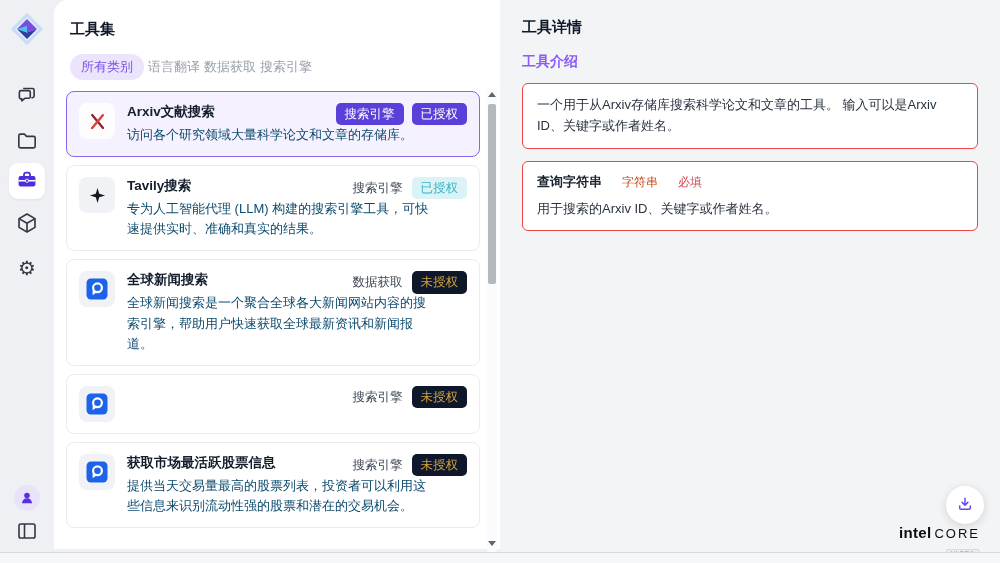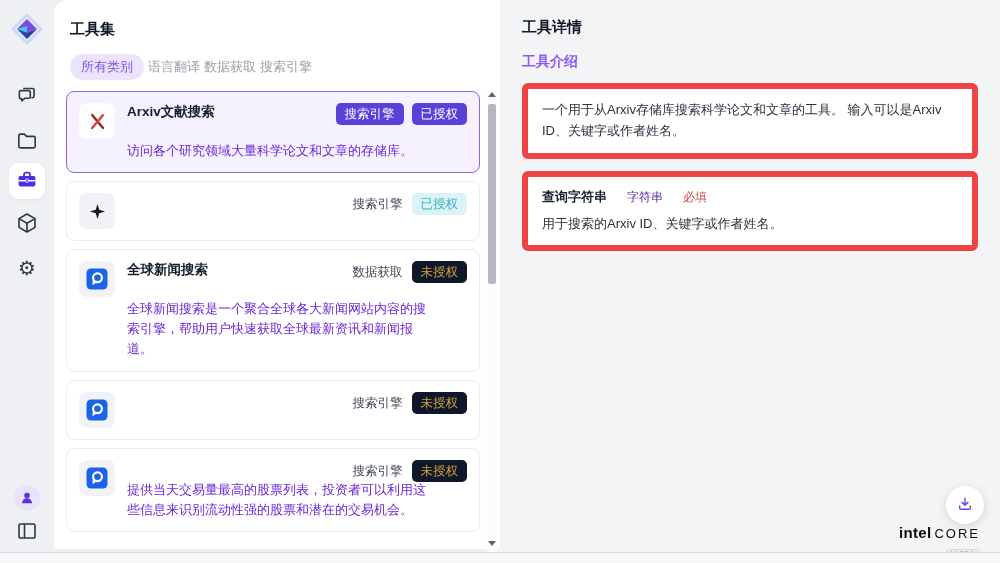--- a/index.html
+++ b/index.html
@@ -20,45 +20,45 @@
   #tabs { display:flex; gap:4px; align-items:center; margin:15px 0 0 16px; }
   .tab { font-size:13px; color:#99a0aa; background:none; border:none; padding:4px 0; cursor:pointer; white-space:nowrap; }
   .tab.active { background:#ece4fb; color:#7a52e8; padding:4px 11px; border-radius:14px; }
   #tool-list { margin:11px 20px 0 12px; height:464px; overflow:hidden; }
   .tool-card { position:relative; display:flex; gap:12px; background:#fff; border:1px solid #e9ebf0; border-radius:8px; padding:11px 12px; margin-bottom:8px; cursor:pointer; }
   .tool-card.selected { background:#f6f1fe; border:1.5px solid #8a66ee; }
   .tool-icon-tile { width:36px; height:36px; min-width:36px; border-radius:8px; background:#f1f2f5; display:flex; align-items:center; justify-content:center; }
   .tool-card.selected .tool-icon-tile { background:#fdfdfe; }
   .tool-body { flex:1; min-width:0; }
   .tool-title { font-size:13.5px; font-weight:bold; color:#141d2b; line-height:18px; }
-  .tool-desc { font-size:13px; color:#6d28d9; line-height:1.55; margin-top:20px; padding-right:32px; }
+  .tool-desc { font-size:13px; color:#0c4a6e; line-height:1.55; margin-top:4px; padding-right:32px; }
   .badges { position:absolute; top:11px; right:12px; display:flex; gap:8px; align-items:center; }
   .badge { font-size:12.5px; padding:3px 9px; border-radius:5px; white-space:nowrap; line-height:1.3; }
   .badge.cat-primary { background:#5a3fd8; color:#fff; }
   .badge.cat-plain { background:transparent; color:#3d4654; padding:3px 1px; }
   .badge.st-primary { background:#5a3fd8; color:#fff; }
   .badge.st-teal { background:#dbf3f6; color:#3ab3c5; }
   .badge.st-yellow { background:#0f172a; color:#cfa23f; }
 
   
   #scrollbar { position:absolute; left:433px; top:88px; width:10px; height:464px; background:#fafbfc; }
   .sb-thumb { position:absolute; left:1px; top:16px; width:8px; height:180px; background:#b5b9bf; border-radius:2px; }
   .sb-arrow { position:absolute; left:1px; width:0; height:0; border-left:4px solid transparent; border-right:4px solid transparent; }
   .sb-arrow.up { top:4px; border-bottom:5px solid #5f6670; }
   .sb-arrow.down { bottom:6px; border-top:5px solid #5f6670; }
 
   
   #right { position:absolute; left:500px; top:0; width:500px; height:563px; background:#f3f4f6; padding:18px 22px 0 22px; }
   #details-title { font-size:15px; font-weight:bold; color:#10192a; }
   .section-heading { font-size:14px; font-weight:bold; color:#8b5cf6; margin-top:16px; }
-  .panel-card { background:#fff; border:6px solid #ef4444; border-radius:6px; margin-top:12px; padding:11px 14px; }
+  .panel-card { background:#fff; border:1px solid #ef4444; border-radius:6px; margin-top:12px; padding:11px 14px; }
   .panel-card p { font-size:13px; color:#2a3340; line-height:1.6; }
   .param-head { display:flex; align-items:flex-end; gap:20px; }
   .param-name { font-size:13px; font-weight:bold; color:#1a2330; }
-  .param-type { font-size:12px; color:#4c1d95; }
+  .param-type { font-size:12px; color:#c2410c; }
   .param-req { font-size:12px; color:#d4494f; }
   .param-desc { margin-top:8px; font-size:13px; color:#4a5360; }
 
   
   #fab { position:absolute; left:946px; top:486px; width:38px; height:38px; border-radius:50%; background:#fff; border:none; box-shadow:0 2px 10px rgba(0,0,0,.14); display:flex; align-items:center; justify-content:center; cursor:pointer; }
   #brand { position:absolute; right:20px; top:524px; text-align:right; }
   .brand-row { font-size:15px; color:#0d0d0f; letter-spacing:.3px; }
   .brand-row .intel { font-weight:600; }
   .brand-row .core { font-weight:400; text-transform:uppercase; font-size:13px; letter-spacing:2px; margin-left:3px; }
   .ultra-badge { display:inline-block; margin-top:1px; font-size:6px; color:#9a9aa0; background:#ebebee; border:1px solid #dcdce0; border-radius:2px; padding:0 4px; text-transform:uppercase; letter-spacing:1px; }
@@ -163,20 +163,24 @@
             <span class="badge cat-primary">搜索引擎</span>
             <span class="badge st-primary">已授权</span>
           </div>
         </div>
         <div class="tool-card">
           <div class="tool-icon-tile">
             <svg viewBox="0 0 22 22" width="19" height="19">
               <path d="M11 2.2 L13 9 L19.8 11 L13 13 L11 19.8 L9 13 L2.2 11 L9 9 Z" fill="#16181d"></path>
             </svg>
           </div>
+          <div class="tool-body">
+            <div class="tool-title">Tavily搜索</div>
+            <div class="tool-desc">专为人工智能代理 (LLM) 构建的搜索引擎工具，可快速提供实时、准确和真实的结果。</div>
+          </div>
           <div class="badges">
             <span class="badge cat-plain">搜索引擎</span>
             <span class="badge st-teal">已授权</span>
           </div>
         </div>
         <div class="tool-card">
           <div class="tool-icon-tile">
             <svg viewBox="0 0 22 22" width="22" height="22">
               <rect x="0.5" y="0.5" width="21" height="21" rx="4.5" fill="#1d63ea"></rect>
               <circle cx="11.5" cy="9.8" r="4.4" fill="none" stroke="#ffffff" stroke-width="2.2"></circle>
@@ -209,20 +213,21 @@
         </div>
         <div class="tool-card">
           <div class="tool-icon-tile">
             <svg viewBox="0 0 22 22" width="22" height="22">
               <rect x="0.5" y="0.5" width="21" height="21" rx="4.5" fill="#1d63ea"></rect>
               <circle cx="11.5" cy="9.8" r="4.4" fill="none" stroke="#ffffff" stroke-width="2.2"></circle>
               <path d="M6.6 12.6 L6.6 17.3 L11.2 14.1 Z" fill="#ffffff"></path>
             </svg>
           </div>
           <div class="tool-body">
+            <div class="tool-title">获取市场最活跃股票信息</div>
             <div class="tool-desc">提供当天交易量最高的股票列表，投资者可以利用这些信息来识别流动性强的股票和潜在的交易机会。</div>
           </div>
           <div class="badges">
             <span class="badge cat-plain">搜索引擎</span>
             <span class="badge st-yellow">未授权</span>
           </div>
         </div>
       </div>
     <div id="scrollbar">
       <div class="sb-arrow up"></div>

